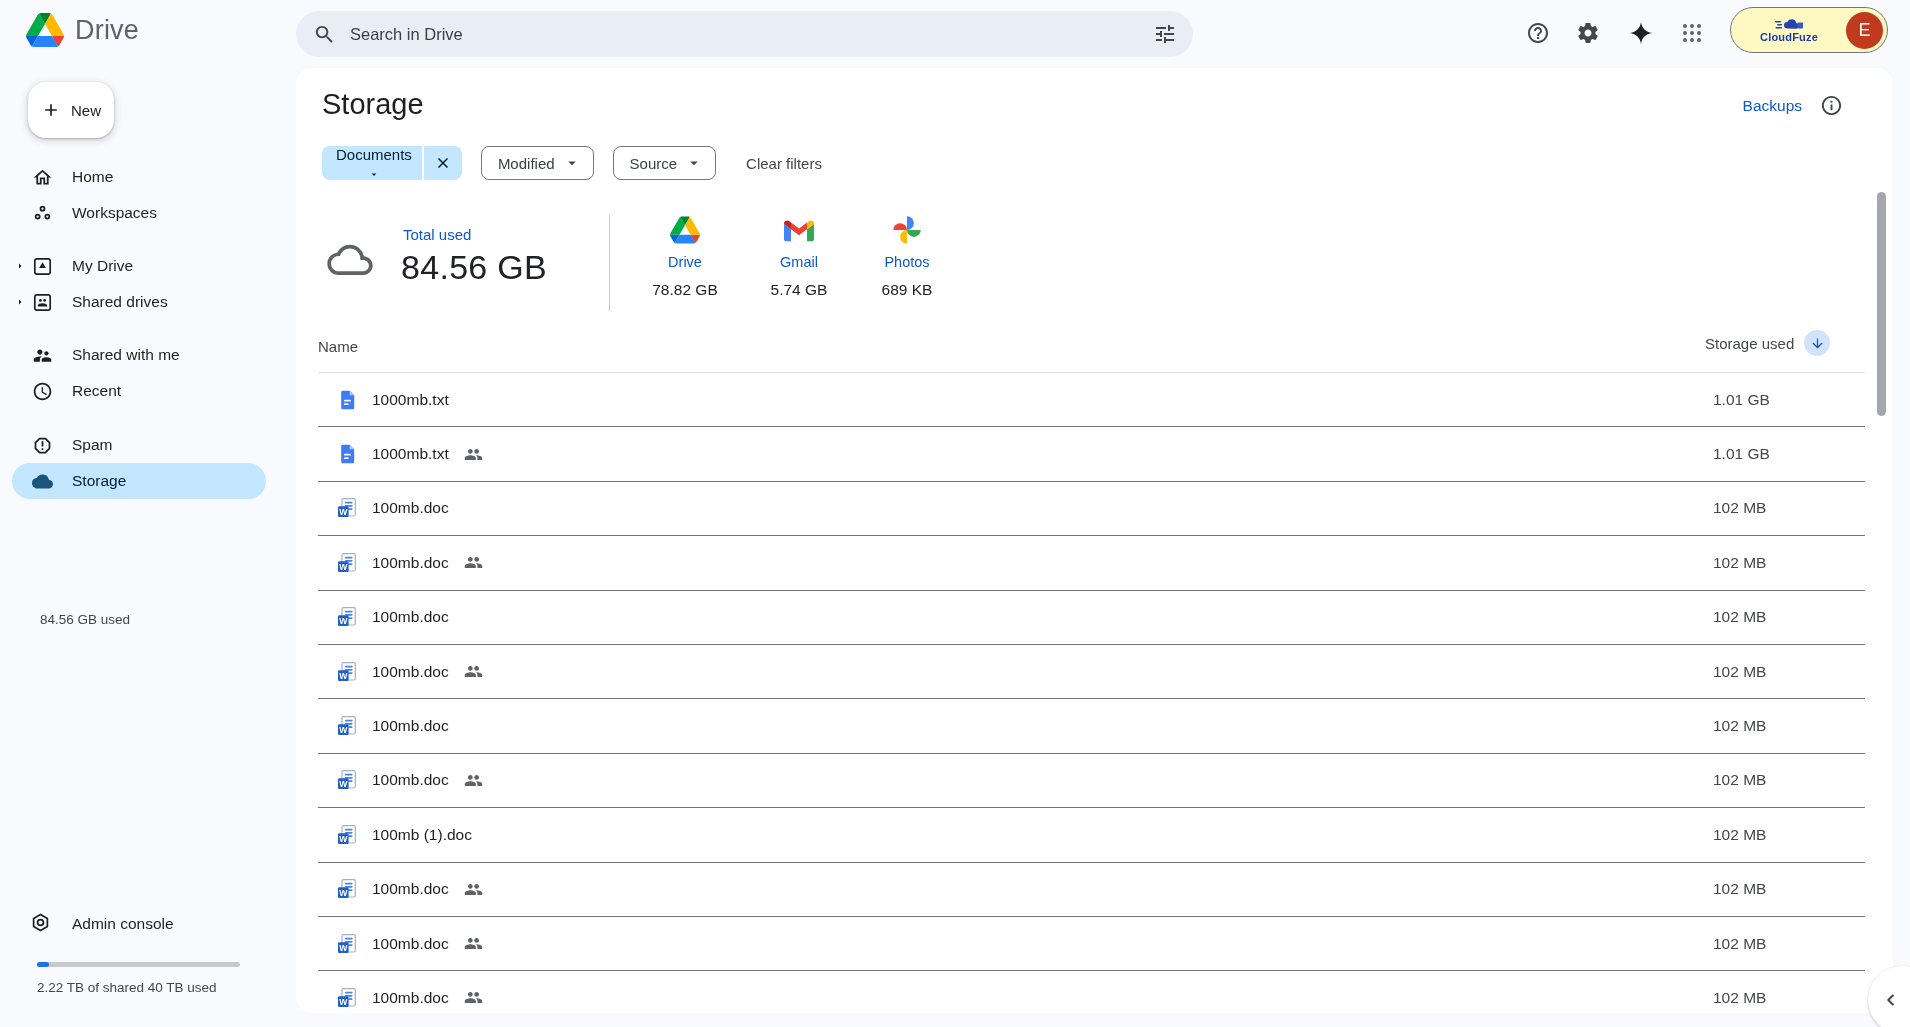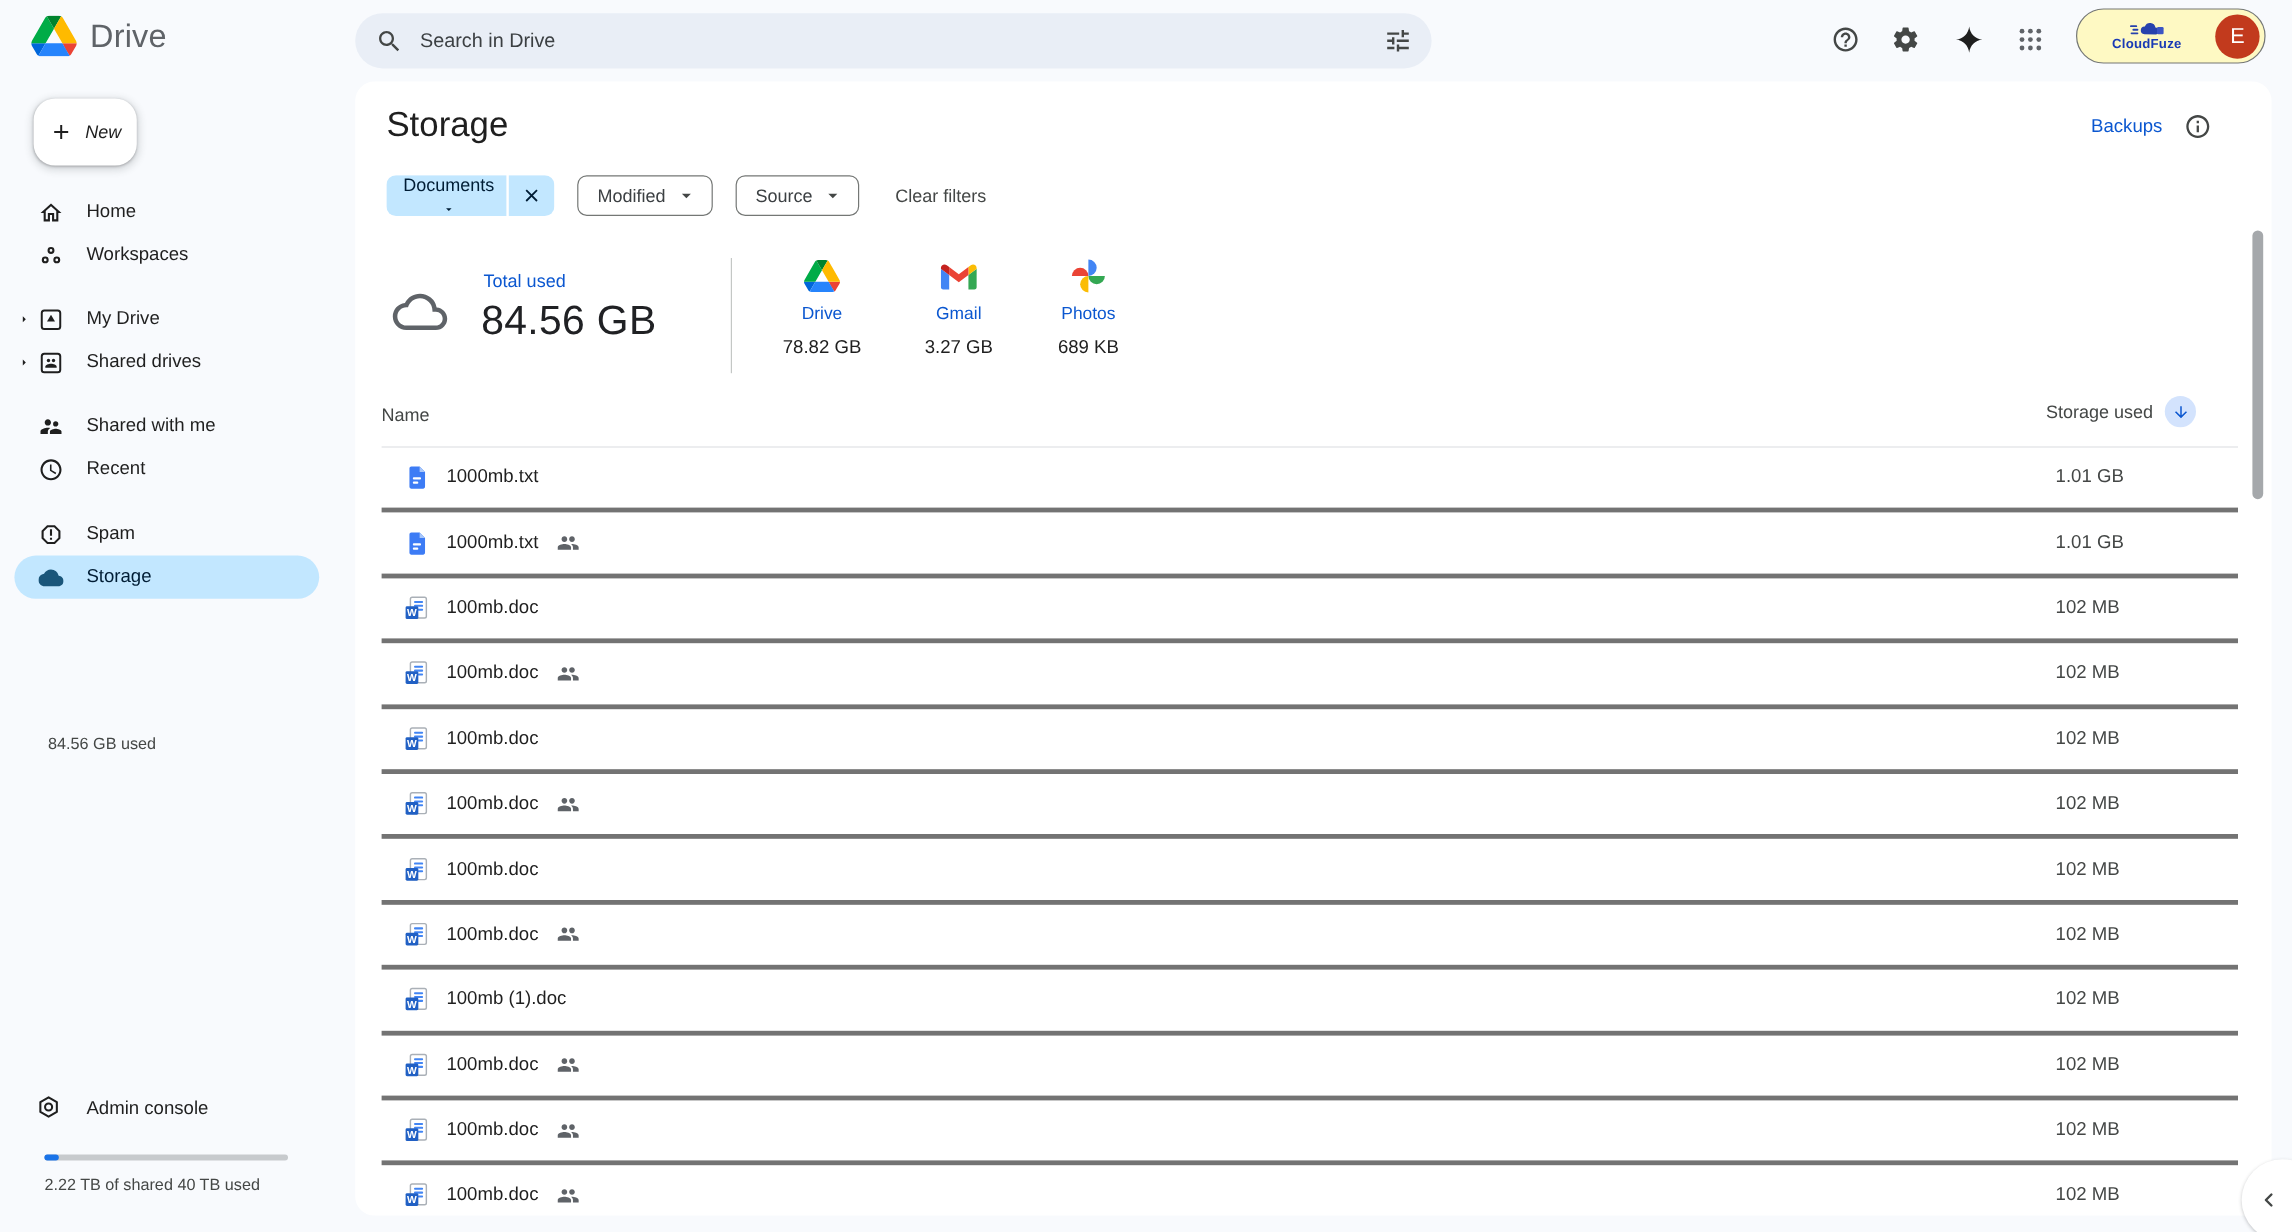--- a/index.html
+++ b/index.html
@@ -29,21 +29,21 @@
   .account-pill{position:absolute;left:1730px;top:7px;width:158px;height:46px;border:1px solid #747775;border-radius:23px;background:#fef9c3;display:flex;align-items:center;padding:0 4px 0 10px;cursor:pointer;}
   .org-logo{width:96px;display:flex;flex-direction:column;align-items:center;justify-content:center;line-height:1;}
   .org-glyph{width:30px;height:13px;}
   .org-text{font-size:11px;font-weight:bold;color:#1a3ab5;margin-top:1px;letter-spacing:.2px;}
   .avatar{margin-left:auto;width:37px;height:37px;border-radius:50%;background:#c23a1d;color:#fff;font-size:18px;display:flex;align-items:center;justify-content:center;}
 
   
   .sidebar{position:absolute;left:0;top:68px;width:280px;bottom:0;}
   .new-btn{position:absolute;left:28px;top:14px;width:86px;height:56px;background:#fff;border-radius:18px;
     box-shadow:0 1px 2px rgba(60,64,67,.3),0 2px 6px 2px rgba(60,64,67,.15);
-    display:flex;align-items:center;justify-content:center;gap:10px;cursor:pointer;font-style:italic;}
+    display:flex;align-items:center;justify-content:center;gap:10px;cursor:pointer;}
   .new-btn .plus{width:20px;height:20px;color:#1f1f1f;}
   .new-btn .lbl{font-size:15px;font-weight:500;color:#1f1f1f;}
   .nav{position:absolute;left:0;top:91px;width:280px;}
   .nav-gap{height:17px;}
   .nav-item{position:relative;height:36px;margin:0 14px 0 12px;border-radius:18px;display:flex;align-items:center;padding-left:18px;cursor:pointer;}
   .nav-item .nav-icon{width:24px;height:24px;color:#1f1f1f;flex:none;display:flex;align-items:center;justify-content:center;}
   .nav-icon svg{width:21px;height:21px;}
   .nav-item .nav-label{margin-left:18px;font-size:15.5px;color:#1f1f1f;white-space:nowrap;}
   .nav-item.selected{background:#c2e7ff;}
   .nav-item.selected .nav-label{color:#001d35;}
@@ -84,21 +84,21 @@
   .svc .svc-value{margin-top:11px;font-size:15.5px;color:#1f1f1f;}
 
   .th-name{position:absolute;left:22px;top:270px;font-size:15px;font-weight:500;color:#444746;cursor:pointer;}
   .th-storage{position:absolute;left:1409px;top:262px;display:flex;align-items:center;gap:10px;cursor:pointer;}
   .th-storage .lbl{font-size:15px;font-weight:500;color:#444746;}
   .sort-badge{width:26px;height:26px;border-radius:50%;background:#d3e3fd;display:flex;align-items:center;justify-content:center;}
   .sort-badge svg{width:15px;height:15px;color:#0b57d0;}
   .head-divider{position:absolute;left:22px;top:304px;width:1547px;height:1px;background:#dfe1e5;}
 
   .rows{position:absolute;left:0;top:305px;right:0;bottom:0;overflow:hidden;}
-  .row{height:54.4px;margin:0 28px 0 22px;padding-left:18px;border-bottom:4px solid #737373;display:flex;align-items:center;position:relative;cursor:pointer;}
+  .row{height:54.4px;margin:0 28px 0 22px;padding-left:18px;border-bottom:1px solid #737373;display:flex;align-items:center;position:relative;cursor:pointer;}
   .file-icon{width:22px;height:22px;flex:none;}
   .file-icon svg{display:none;width:22px;height:22px;}
   .file-icon.t-txt .ic-txt{display:block;}
   .file-icon.t-doc .ic-doc{display:block;}
   .fname{margin-left:14px;font-size:15.5px;color:#1f1f1f;}
   .people{margin-left:15px;width:19px;height:19px;color:#5f6368;}
   .people svg{width:19px;height:19px;}
   .fsize{position:absolute;left:1395px;font-size:15.5px;color:#444746;}
 
   
@@ -347,21 +347,21 @@
   </div>
   <div class="svc svc-1">
     <svg class="svc-icon" viewBox="0 0 49.4 37">
       <path fill="#4285f4" d="M3.4 37h8.1V17.2L0 8.6V33.6C0 35.5 1.5 37 3.4 37z"></path>
       <path fill="#34a853" d="M37.9 37H46c1.9 0 3.4-1.5 3.4-3.4V8.6l-11.5 8.6z"></path>
       <path fill="#fbbc04" d="M37.9 6.2v11l11.5-8.6V7.9c0-4.2-4.8-6.6-8.2-4.1z"></path>
       <path fill="#ea4335" d="M11.5 17.2v-11L24.7 16 37.9 6.2v11L24.7 27.1z"></path>
       <path fill="#c5221f" d="M0 7.9v.7l11.5 8.6v-11L8.2 3.8C4.8 1.3 0 3.7 0 7.9z"></path>
     </svg>
     <div class="svc-name">Gmail</div>
-    <div class="svc-value">3.27 GB</div>
+    <div class="svc-value">5.74 GB</div>
   </div>
   <div class="svc svc-2">
     <svg class="svc-icon" viewBox="0 0 24 24">
       <path fill="#ea4335" d="M1 12a5.5 5.5 0 0 1 11 0z"></path>
       <path fill="#4285f4" d="M12 1a5.5 5.5 0 0 1 0 11z"></path>
       <path fill="#34a853" d="M23 12a5.5 5.5 0 0 1-11 0z"></path>
       <path fill="#fbbc04" d="M12 23a5.5 5.5 0 0 1 0-11z"></path>
     </svg>
     <div class="svc-name">Photos</div>
     <div class="svc-value">689 KB</div>

